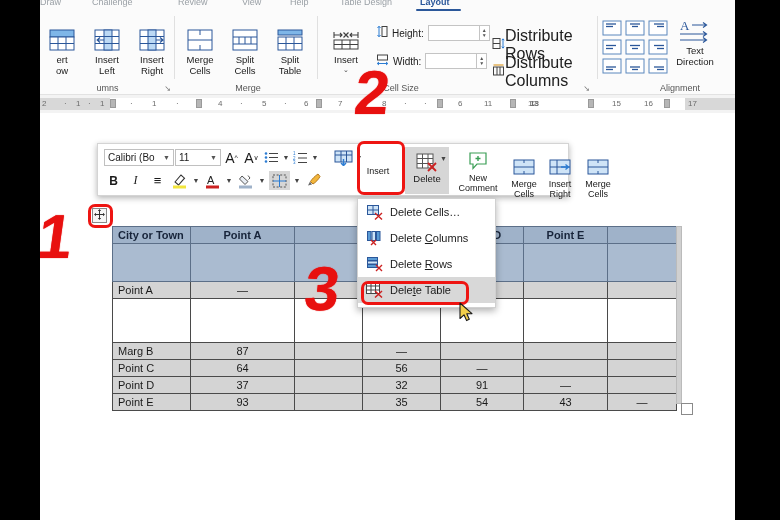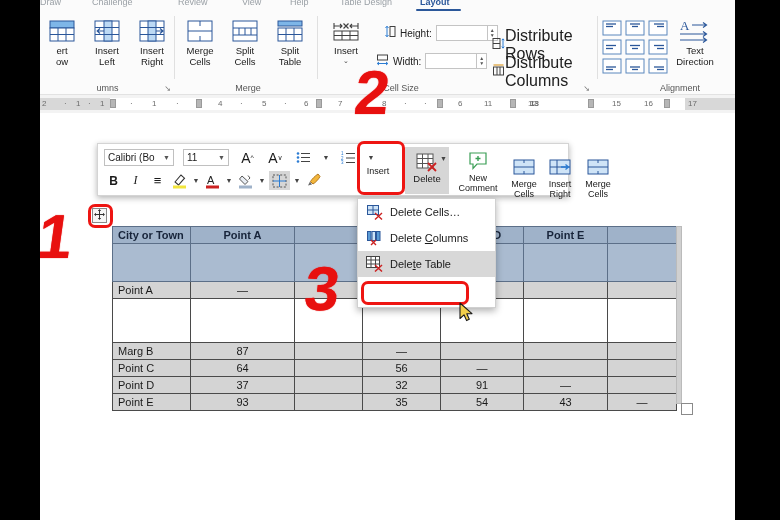--- a/index.html
+++ b/index.html
@@ -46,21 +46,21 @@
     position:absolute; bottom:2px; left:0; width:100%;
     text-align:center; font-size:9px; color:#555;
   }
   .grp .divider {
     position:absolute; right:0; top:4px; bottom:16px; width:1px; background:#e0e0e0;
   }
   .grp .launcher {
     position:absolute; bottom:2px; right:4px; font-size:8px; color:#777;
   }
   .bigbtn {
-    position:absolute; top:6px; width:44px; height:58px;
+    position:absolute; top:15px; width:44px; height:58px;
     text-align:center; cursor:default;
   }
   .bigbtn .ico { height:26px; display:flex; align-items:center; justify-content:center; }
   .bigbtn .lbl {
     font-size:9.5px; color:#202020; line-height:10.5px; margin-top:2px;
     white-space:pre-line;
   }
   .bigbtn .caret { font-size:7px; color:#444; line-height:7px; }
 
   .cellsize-row { position:absolute; display:flex; align-items:center; }
@@ -138,21 +138,21 @@
     background:#d0d0d0; border:1px solid #bbb;
   }
 
   
   .mini {
     position:absolute; left:97px; top:143px; width:472px; height:53px;
     background:#ffffff; border:1px solid #d4d4d4;
     box-shadow:0 2px 6px rgba(0,0,0,.30);
     z-index:20;
   }
-  .mini .row1 { position:absolute; left:6px; top:4px; display:flex; align-items:center; gap:9px; }
+  .mini .row1 { position:absolute; left:6px; top:4px; display:flex; align-items:center; gap:1px; }
   .mini .row2 { position:absolute; left:6px; top:27px; display:flex; align-items:center; gap:3px; }
   .combo {
     height:17px; border:1px solid #c0c0c0; background:#fff;
     display:flex; align-items:center; font-size:10px; color:#1a1a1a;
     padding-left:3px;
   }
   .combo .cv { flex:1; white-space:nowrap; overflow:hidden; }
   .combo .cd { font-size:7px; color:#555; padding:0 3px; }
   .mbtn {
     width:19px; height:19px; display:flex; align-items:center; justify-content:center;
@@ -313,21 +313,21 @@
             <rect x="2" y="11" width="24" height="9" fill="#fff" stroke="#404040"></rect>
             <line x1="2" y1="15.5" x2="26" y2="15.5" stroke="#404040"></line>
             <line x1="10" y1="11" x2="10" y2="20" stroke="#404040"></line>
             <line x1="18" y1="11" x2="18" y2="20" stroke="#404040"></line>
           </svg>
         </div>
         <div class="lbl">Insert</div>
         <div class="caret">⌄</div>
       </div>
 
-      <div class="cellsize-row" style="left:64px; top:12px;">
+      <div class="cellsize-row" style="left:56px; top:12px;">
         <span>
           <svg width="12" height="13" viewBox="0 0 12 13">
             <path d="M3 1.5 L3 11.5 M1.5 3 L3 1.2 L4.5 3 M1.5 10 L3 11.8 L4.5 10" stroke="#2b7cd3" fill="none" stroke-width="1"></path>
             <rect x="6" y="1.5" width="5" height="10" fill="none" stroke="#404040"></rect>
           </svg>
         </span>
         <span class="cs-lbl">Height:</span>
         <span class="cs-input"></span>
         <span class="spin">
             <span>▲</span>
@@ -777,20 +777,31 @@
       <span class="mi-ico">
         <svg width="16" height="15" viewBox="0 0 16 15">
           <rect x="0.5" y="0.5" width="3.5" height="9" fill="#5b9bd5" stroke="#2b579a"></rect>
           <rect x="5" y="0.5" width="3.5" height="9" fill="#cfe4f7" stroke="#2b579a"></rect>
           <rect x="9.5" y="0.5" width="3.5" height="9" fill="#5b9bd5" stroke="#2b579a"></rect>
           <path d="M4 9 L9 14 M9 9 L4 14" stroke="#cc2222" stroke-width="1.4"></path>
         </svg>
       </span>
       <span class="mi-lbl">Delete <u>C</u>olumns</span>
     </div>
+    <div class="mi">
+      <span class="mi-ico">
+        <svg width="16" height="15" viewBox="0 0 16 15">
+          <rect x="0.5" y="0.5" width="10" height="3" fill="#5b9bd5" stroke="#2b579a"></rect>
+          <rect x="0.5" y="4" width="10" height="3" fill="#cfe4f7" stroke="#2b579a"></rect>
+          <rect x="0.5" y="7.5" width="10" height="3" fill="#5b9bd5" stroke="#2b579a"></rect>
+          <path d="M9 8 L15 14 M15 8 L9 14" stroke="#cc2222" stroke-width="1.4"></path>
+        </svg>
+      </span>
+      <span class="mi-lbl">Delete <u>R</u>ows</span>
+    </div>
     <div class="mi sel">
       <span class="mi-ico">
         <svg width="18" height="16" viewBox="0 0 18 16">
           <rect x="0.5" y="0.5" width="13" height="11" fill="#fff" stroke="#444"></rect>
           <line x1="0.5" y1="4" x2="13.5" y2="4" stroke="#444"></line>
           <line x1="0.5" y1="8" x2="13.5" y2="8" stroke="#444"></line>
           <line x1="5" y1="0.5" x2="5" y2="11.5" stroke="#444"></line>
           <line x1="9.5" y1="0.5" x2="9.5" y2="11.5" stroke="#444"></line>
           <path d="M9 9 L16 15.5 M16 9 L9 15.5" stroke="#cc2222" stroke-width="1.5"></path>
         </svg>

